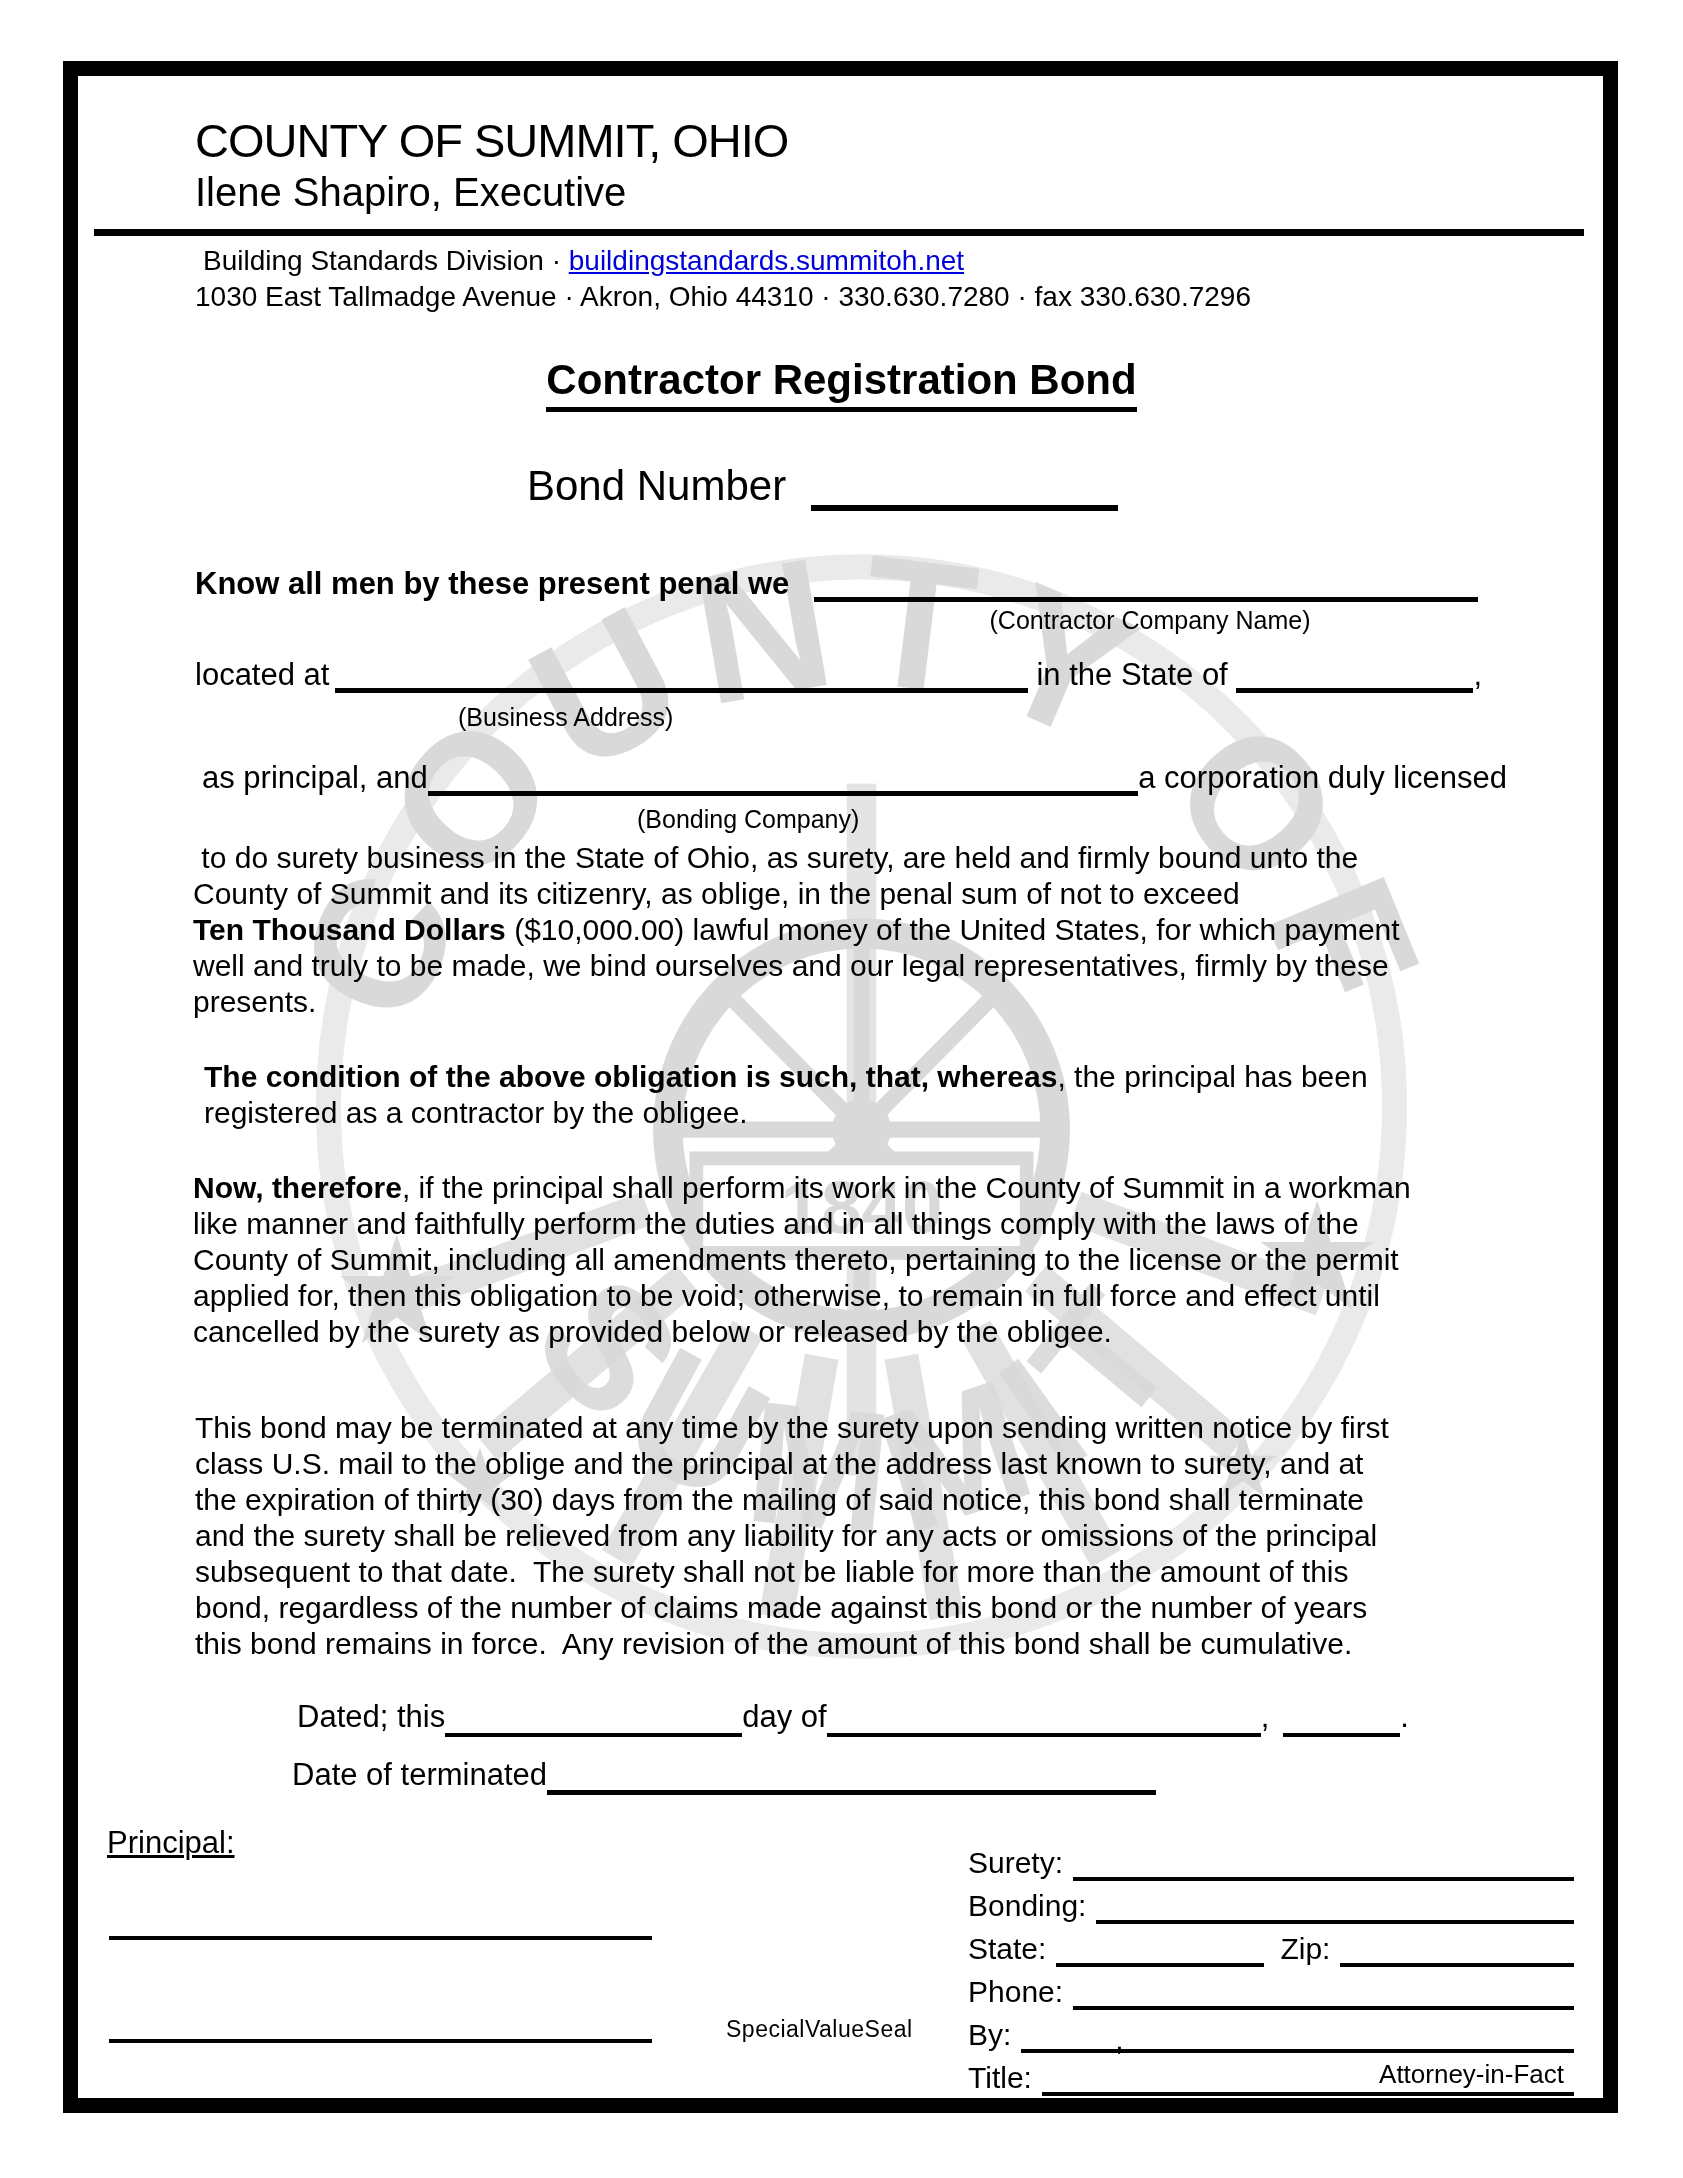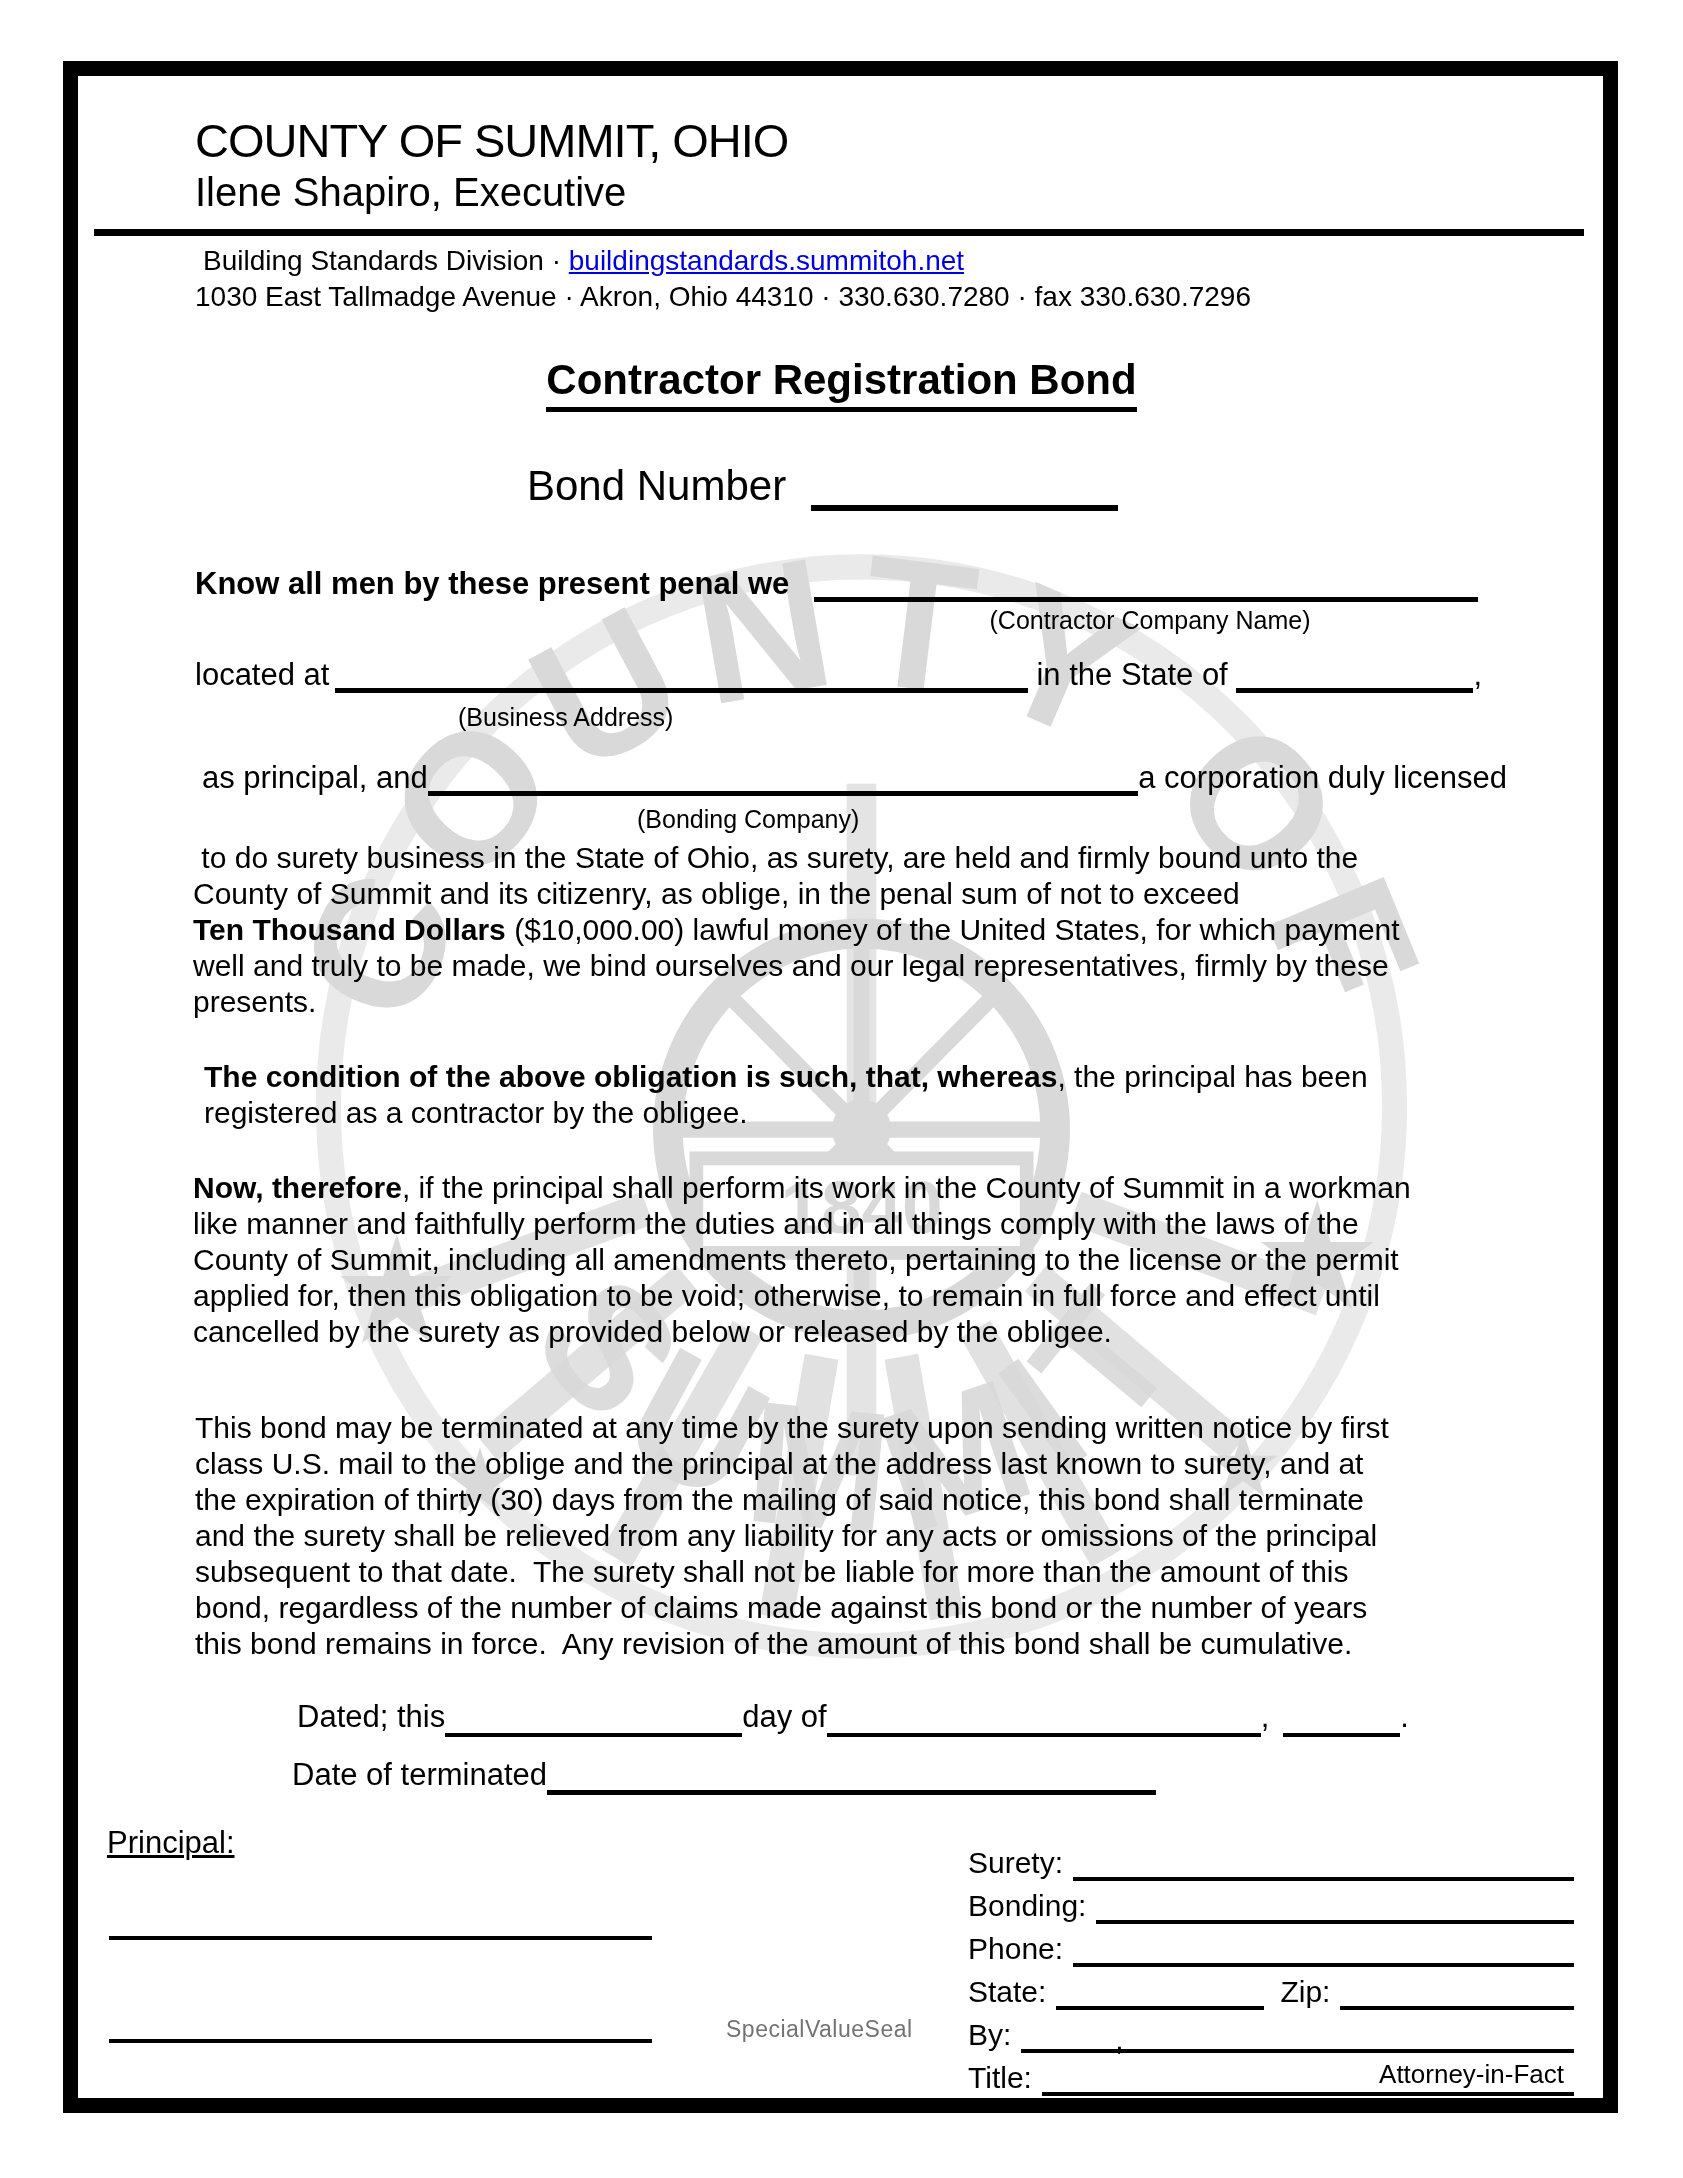--- a/index.html
+++ b/index.html
@@ -30,21 +30,21 @@
   .locrow{left:195px;top:657px;width:1287px;}
   .locrow .lbl{margin:0 8px;}
   .prinrow{left:180px;top:760px;width:1305px;margin-left:22px;}
   .para{font-size:30px;line-height:36px;white-space:pre-wrap;width:1386px;}
   .datedrow{left:297px;top:1695px;font-size:31px;line-height:40px;white-space:nowrap;}
   .datedrow .blank{display:inline-block;height:38px;border-bottom:4px solid #000;vertical-align:bottom;}
   .exprow{left:292px;top:1752px;font-size:31px;line-height:40px;white-space:nowrap;}
   .exprow .blank{display:inline-block;height:38px;border-bottom:5px solid #000;vertical-align:bottom;width:609px;}
   .prlabel{left:107px;top:1825px;font-size:31px;text-decoration:underline;}
   .sigline{background:#000;height:4px;}
-  .sealnote{left:726px;top:2016px;font-size:23px;color:#737373;letter-spacing:0.5px;}
+  .sealnote{left:726px;top:2016px;font-size:23px;color:#000000;letter-spacing:0.5px;}
   .suretyblock{left:968px;top:1841px;width:606px;}
   .srow{display:flex;align-items:center;height:43px;font-size:30px;}
   .srow .slabel{margin-right:10px;line-height:34px;}
   .srow .sblank{flex:1;border-bottom:4px solid #000;height:36px;box-sizing:border-box;position:relative;}
   .srow .sfix{flex:none;}
   .attorney{position:absolute;right:10px;bottom:2px;font-size:26px;}
   .bycomma{position:absolute;left:94px;bottom:-8px;font-size:30px;}
   .wm-arc{font-family:"Liberation Sans",sans-serif;font-weight:bold;fill:#d9d9d9;}
   .wm-line{stroke:#d9d9d9;fill:none;}
   .wm-fill{fill:#d9d9d9;}
@@ -177,27 +177,27 @@
   <div class="abs suretyblock">
     <div class="srow">
       <span class="slabel">Surety:</span>
       <span class="sblank"></span>
     </div>
     <div class="srow">
       <span class="slabel">Bonding:</span>
       <span class="sblank"></span>
     </div>
     <div class="srow">
-      <span class="slabel">Phone:</span>
-      <span class="sblank"></span>
-    </div>
-    <div class="srow">
       <span class="slabel">State:</span>
       <span class="sblank sfix" style="width:208px"></span>
       <span class="slabel" style="margin-left:16px">Zip:</span>
+      <span class="sblank"></span>
+    </div>
+    <div class="srow">
+      <span class="slabel">Phone:</span>
       <span class="sblank"></span>
     </div>
     <div class="srow">
       <span class="slabel">By:</span>
       <span class="sblank">
           <span class="bycomma">,</span>
         </span>
     </div>
     <div class="srow">
       <span class="slabel">Title:</span>

